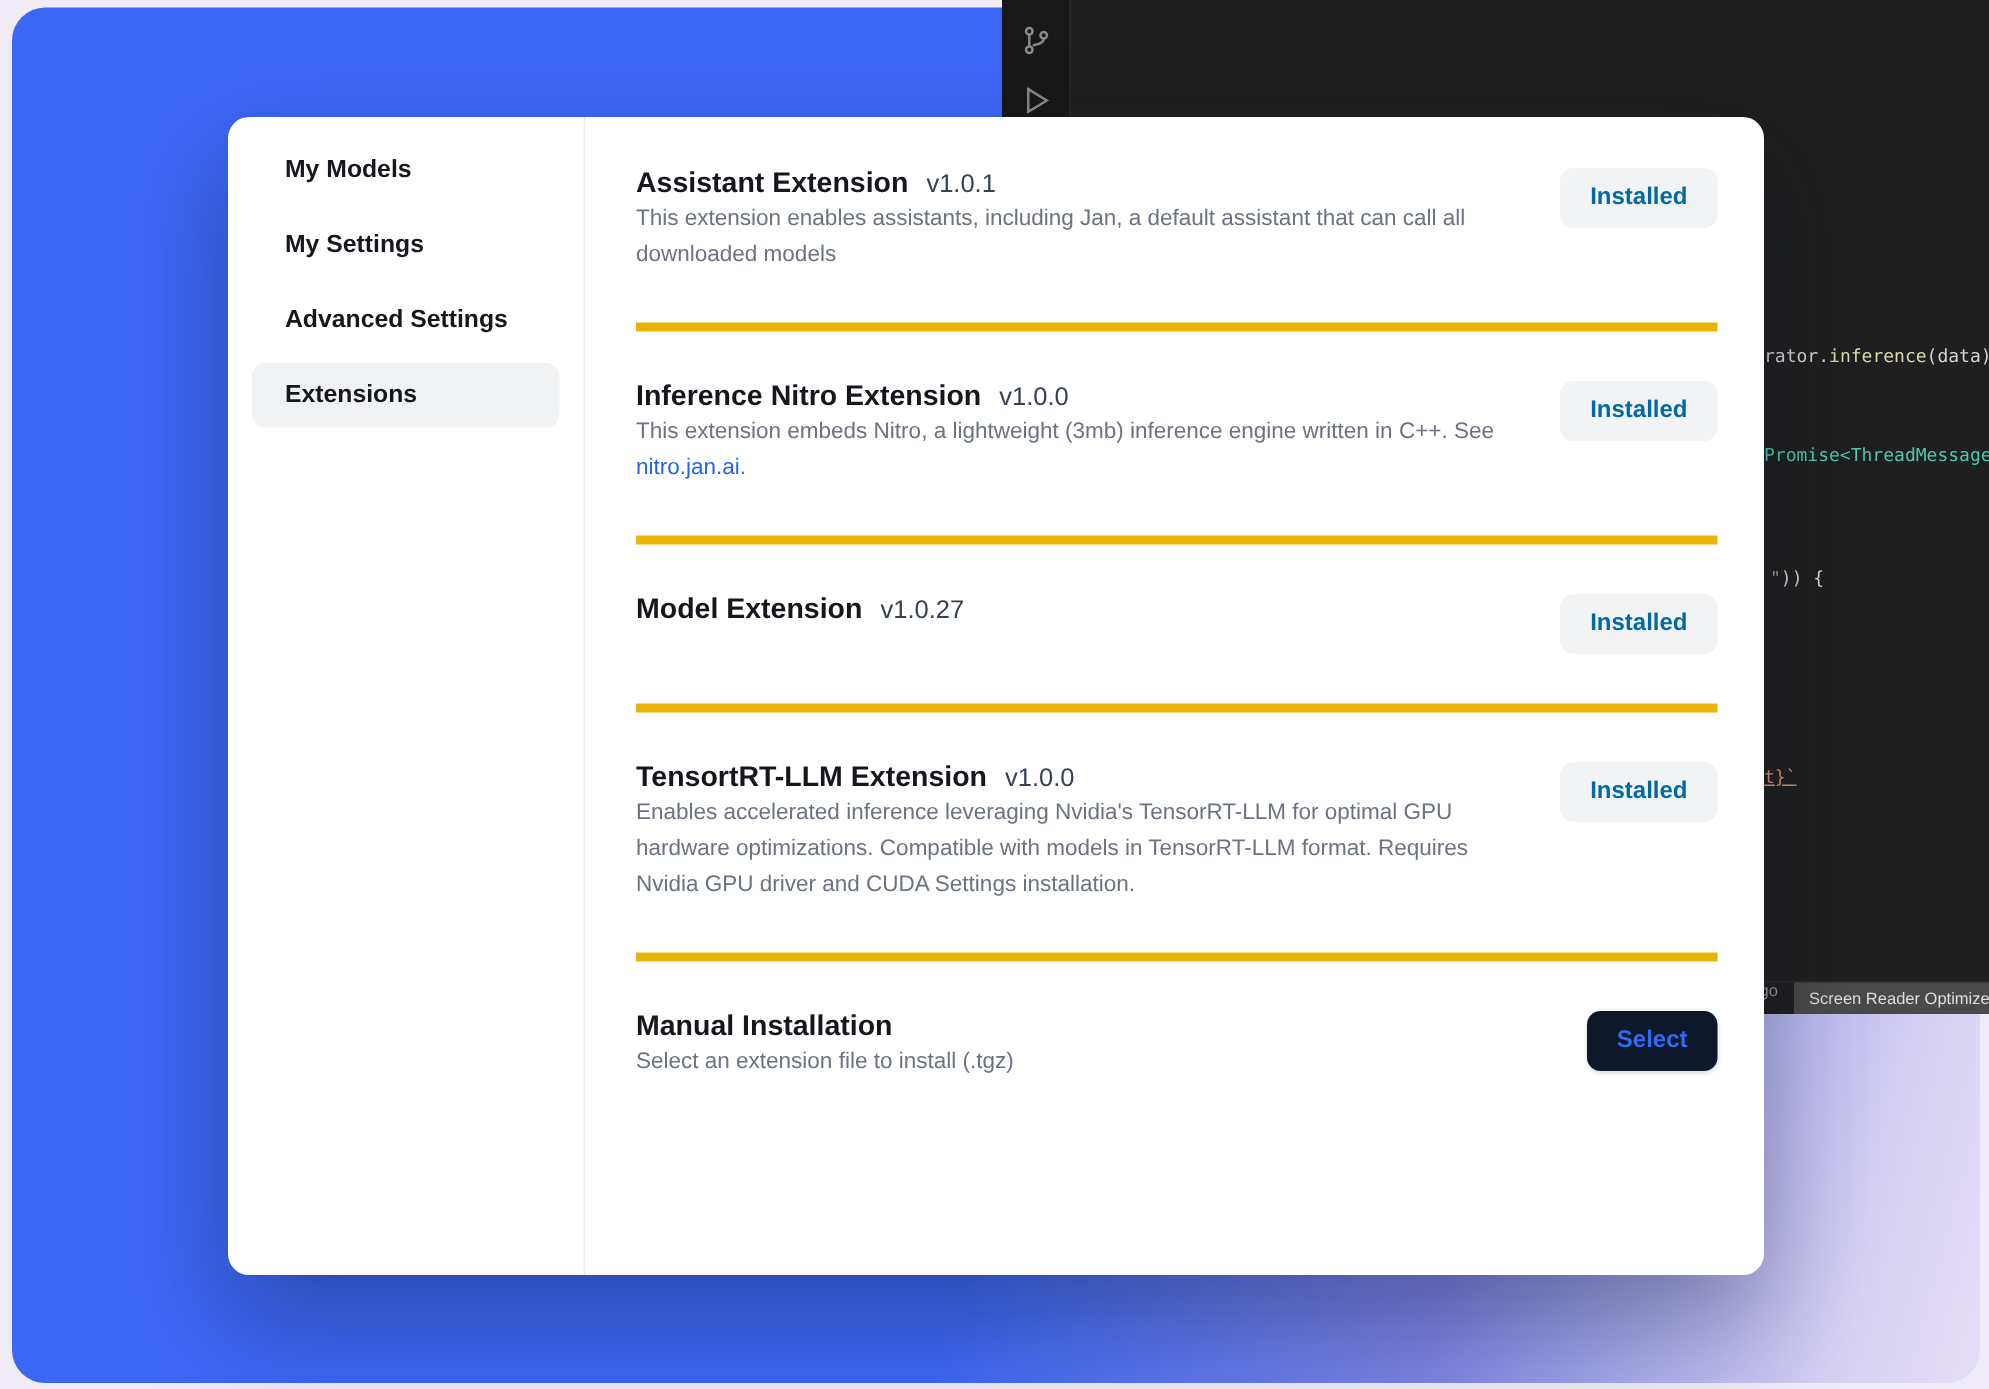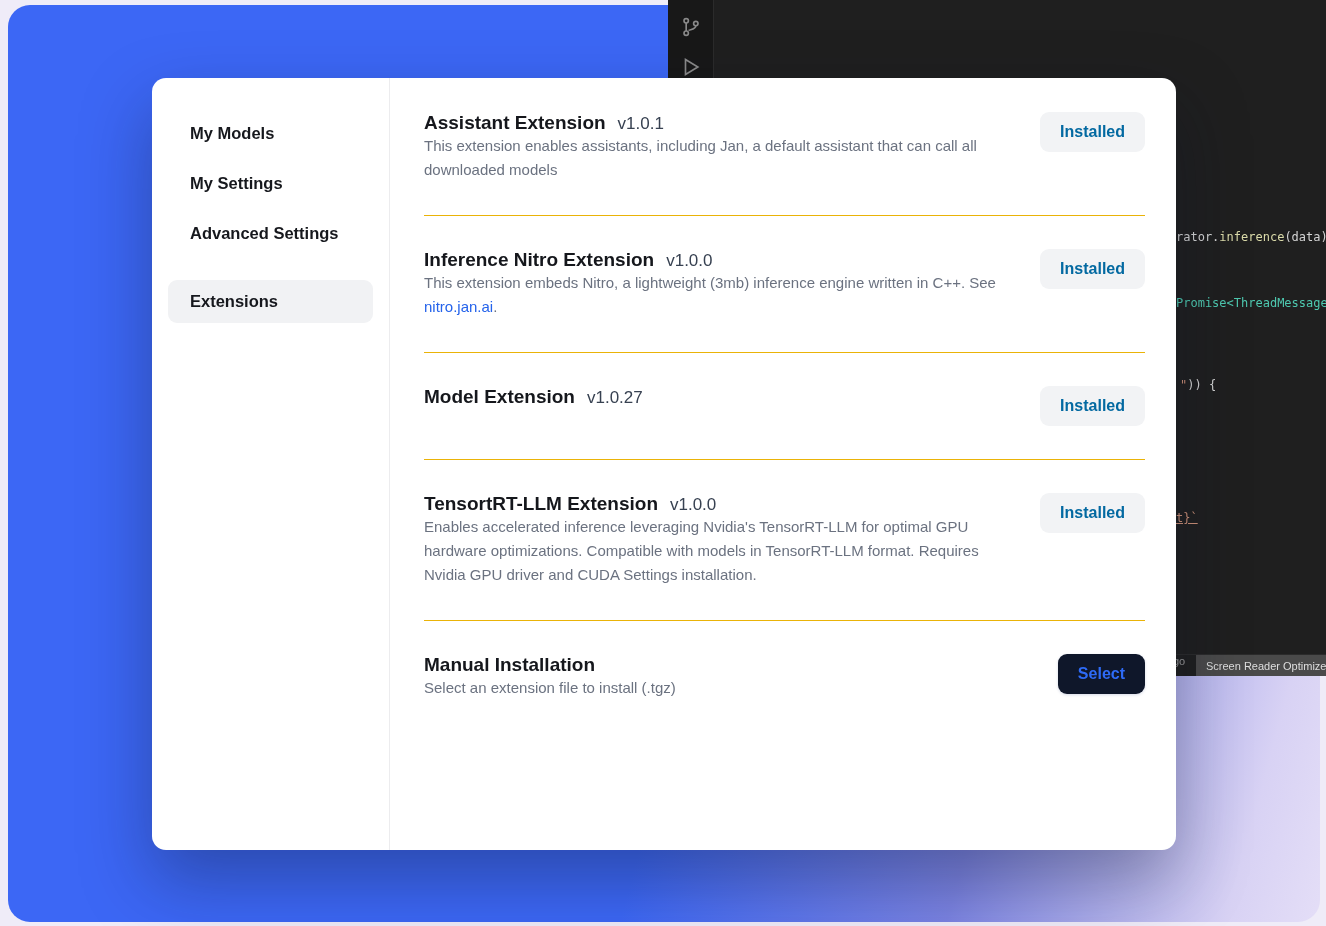--- a/index.html
+++ b/index.html
@@ -61,35 +61,35 @@
   
   .modal {
     position:absolute; left:152px; top:78px; width:1024px; height:772px;
     background:#ffffff; border-radius:14px; overflow:hidden;
     box-shadow:0 30px 70px rgba(15,20,40,.35);
     display:flex;
   }
   .sidebar {
     width:238px; flex:0 0 238px;
     border-right:1px solid #ececee;
-    padding:34px 16px 0 16px;
+    padding:14px 16px 0 16px;
     display:flex; flex-direction:column; gap:7px;
   }
   .side-item {
     height:43px; display:flex; align-items:center;
     padding:0 22px; border-radius:9px;
     font-size:16.5px; font-weight:700; color:#16181d; cursor:pointer;
     white-space:nowrap;
   }
-  .side-item.active { background:#f1f2f4;margin-top:18px; }
+  .side-item.active { background:#f1f2f4; }
 
   .content { flex:1; padding:34px 31px 0 34px; }
   .section {
     display:flex; justify-content:space-between; align-items:flex-start;
-    padding:33px 0; border-bottom:1px solid #eab308;
+    padding:33px 0; border-bottom:6px solid #eab308;
   }
   .section:first-child { padding-top:0; }
   .section:last-child { border-bottom:none; }
   .sec-left { width:585px; }
   .sec-title { font-size:19px; font-weight:700; color:#15171c; }
   .sec-ver { font-size:17px; font-weight:400; color:#374151; margin-left:12px; }
   .sec-desc { font-size:15px; line-height:24px; color:#6b7280; }
   .sec-desc a { color:#2563eb; text-decoration:none; cursor:pointer; }
 
   .btn {

